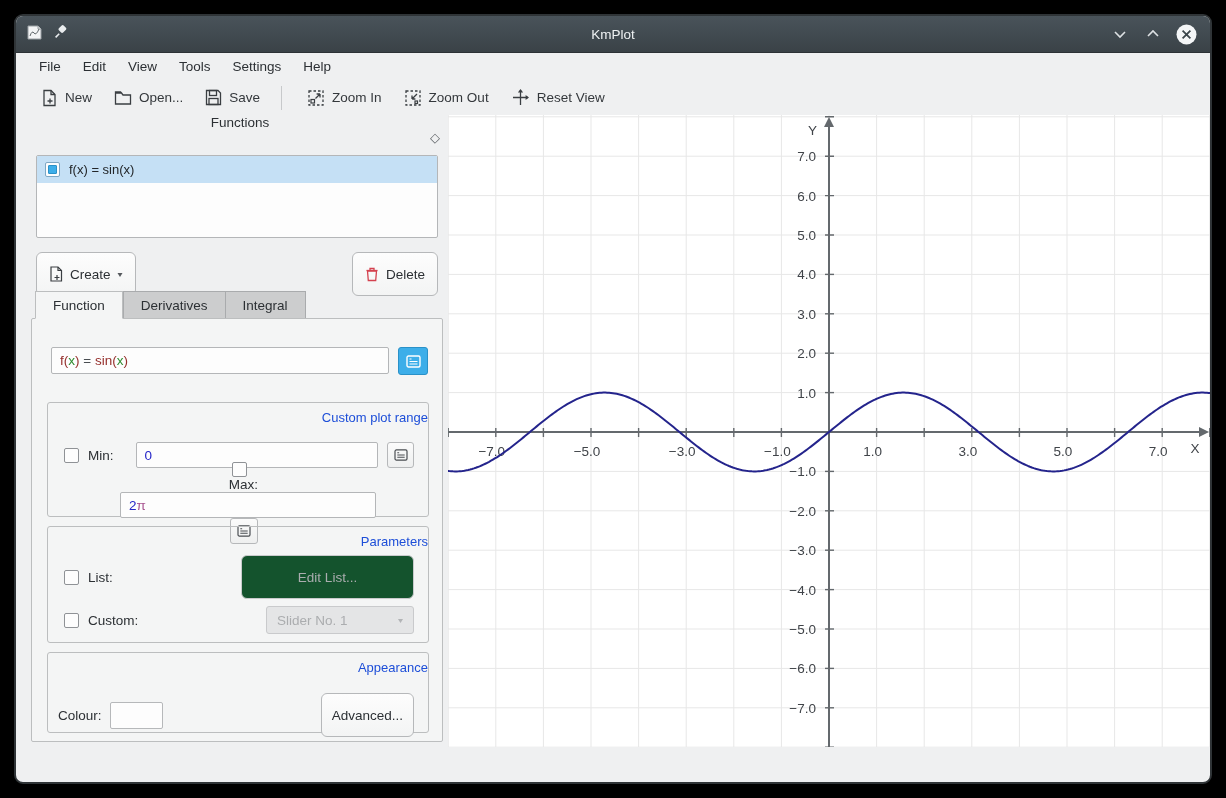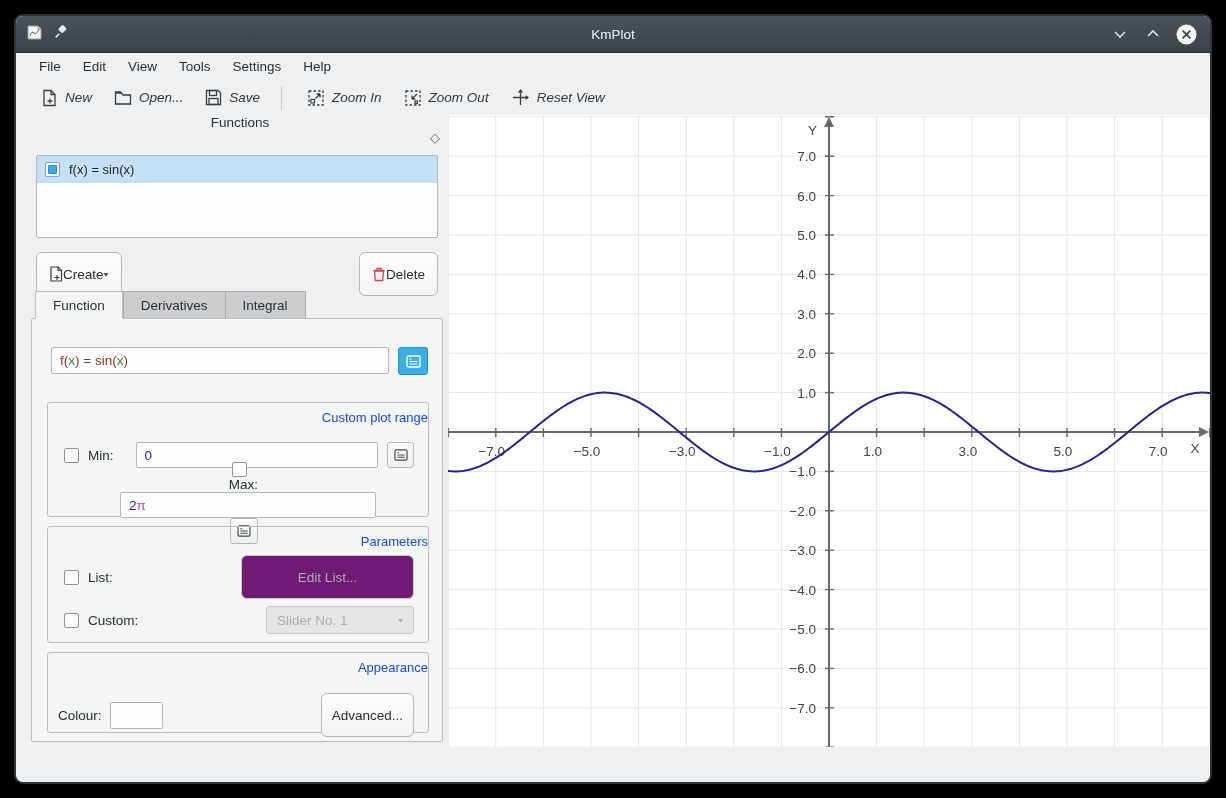--- a/index.html
+++ b/index.html
@@ -19,21 +19,21 @@
   .tb-right { margin-left:auto; display:flex; align-items:center; gap:9px; padding-right:12px; }
   .tb-btn { width:24px; height:24px; display:flex; align-items:center; justify-content:center; cursor:pointer; }
 
   
   .menubar { position:absolute; left:0; top:37px; right:0; height:27px; background:#eff0f1;
              display:flex; align-items:center; padding-left:12px; }
   .menu-item { padding:4px 11px; color:#2c3034; font-size:13.5px; border-radius:3px; cursor:default; }
 
   
   .toolbar { position:absolute; left:0; top:64px; right:0; height:35px; background:#eff0f1;
-             display:flex; align-items:center; padding-left:16px; gap:4px;font-style:italic; }
+             display:flex; align-items:center; padding-left:16px; gap:4px; }
   .tool-btn { display:flex; align-items:center; gap:7px; padding:5px 9px; border-radius:3px;
               color:#34383c; font-size:13.5px; }
   .tool-sep { width:1px; height:24px; background:#c7c9cb; margin:0 12px 0 8px; }
   .ticon { display:block; }
 
   
   .dock { position:absolute; left:8px; top:99px; width:424px; height:650px; }
   .dock-header { display:flex; align-items:center; height:28px; padding:0 8px 0 16px;flex-direction:column; }
   .dock-title { font-size:13.5px; color:#2c3034; }
   .dock-float { margin-left:auto; color:#5a5e62; font-size:13px; cursor:pointer; }
@@ -41,24 +41,24 @@
   .fn-list { position:absolute; left:12px; top:40px; width:402px; height:83px; background:#fdfdfd;
              border:1px solid #b4b6b8; border-radius:2px; overflow:hidden; }
   .fn-row { display:flex; align-items:center; gap:9px; height:27px; padding:0 8px;
             background:#c5e0f5; }
   .cb { width:15px; height:15px; background:#fdfdfd; border:1px solid #8f9296; border-radius:2px;
         flex:0 0 auto; position:relative; }
   .cb.checked { border-color:#7da7c4; }
   .cb.checked::after { content:""; position:absolute; left:2px; top:2px; right:2px; bottom:2px;
         background:#3daee9; border:1px solid #2a91c8; border-radius:1px; }
 
-  .btn { display:inline-flex; align-items:center; justify-content:center; height:44px;
+  .btn { display:inline-flex; align-items:center; justify-content:center; gap:7px; height:44px;
          padding:0 12px; background:linear-gradient(#fdfdfd,#f3f4f4); border:1px solid #b6b8ba;
          border-radius:6px; color:#2c3034; font-size:13.5px; cursor:pointer; }
-  .btn.disabled { background:#701a75; border-color:#c9cacc; color:#abadaf; cursor:default;text-align:center; }
+  .btn.disabled { background:#14532d; border-color:#c9cacc; color:#abadaf; cursor:default;text-align:center; }
   .btn-row { position:absolute; left:12px; right:10px; top:137px; display:flex; justify-content:space-between; }
   .chev { font-size:10px; color:#55595d; transform:scaleY(0.8); }
 
   
   .tabs { position:absolute; left:11px; top:176px; display:flex; }
   .tab { height:28px; display:flex; align-items:center; padding:12px 17px; font-size:13.5px;
          background:#cccdce; border:1px solid #a9abad; border-right:none; color:#2c3034; cursor:pointer; }
   .tab:last-child { border-right:1px solid #a9abad; }
   .tab.active { background:#f4f5f5; border:1px solid #bcbebf; border-bottom:1px solid #f4f5f5;
                 position:relative; z-index:3; }

